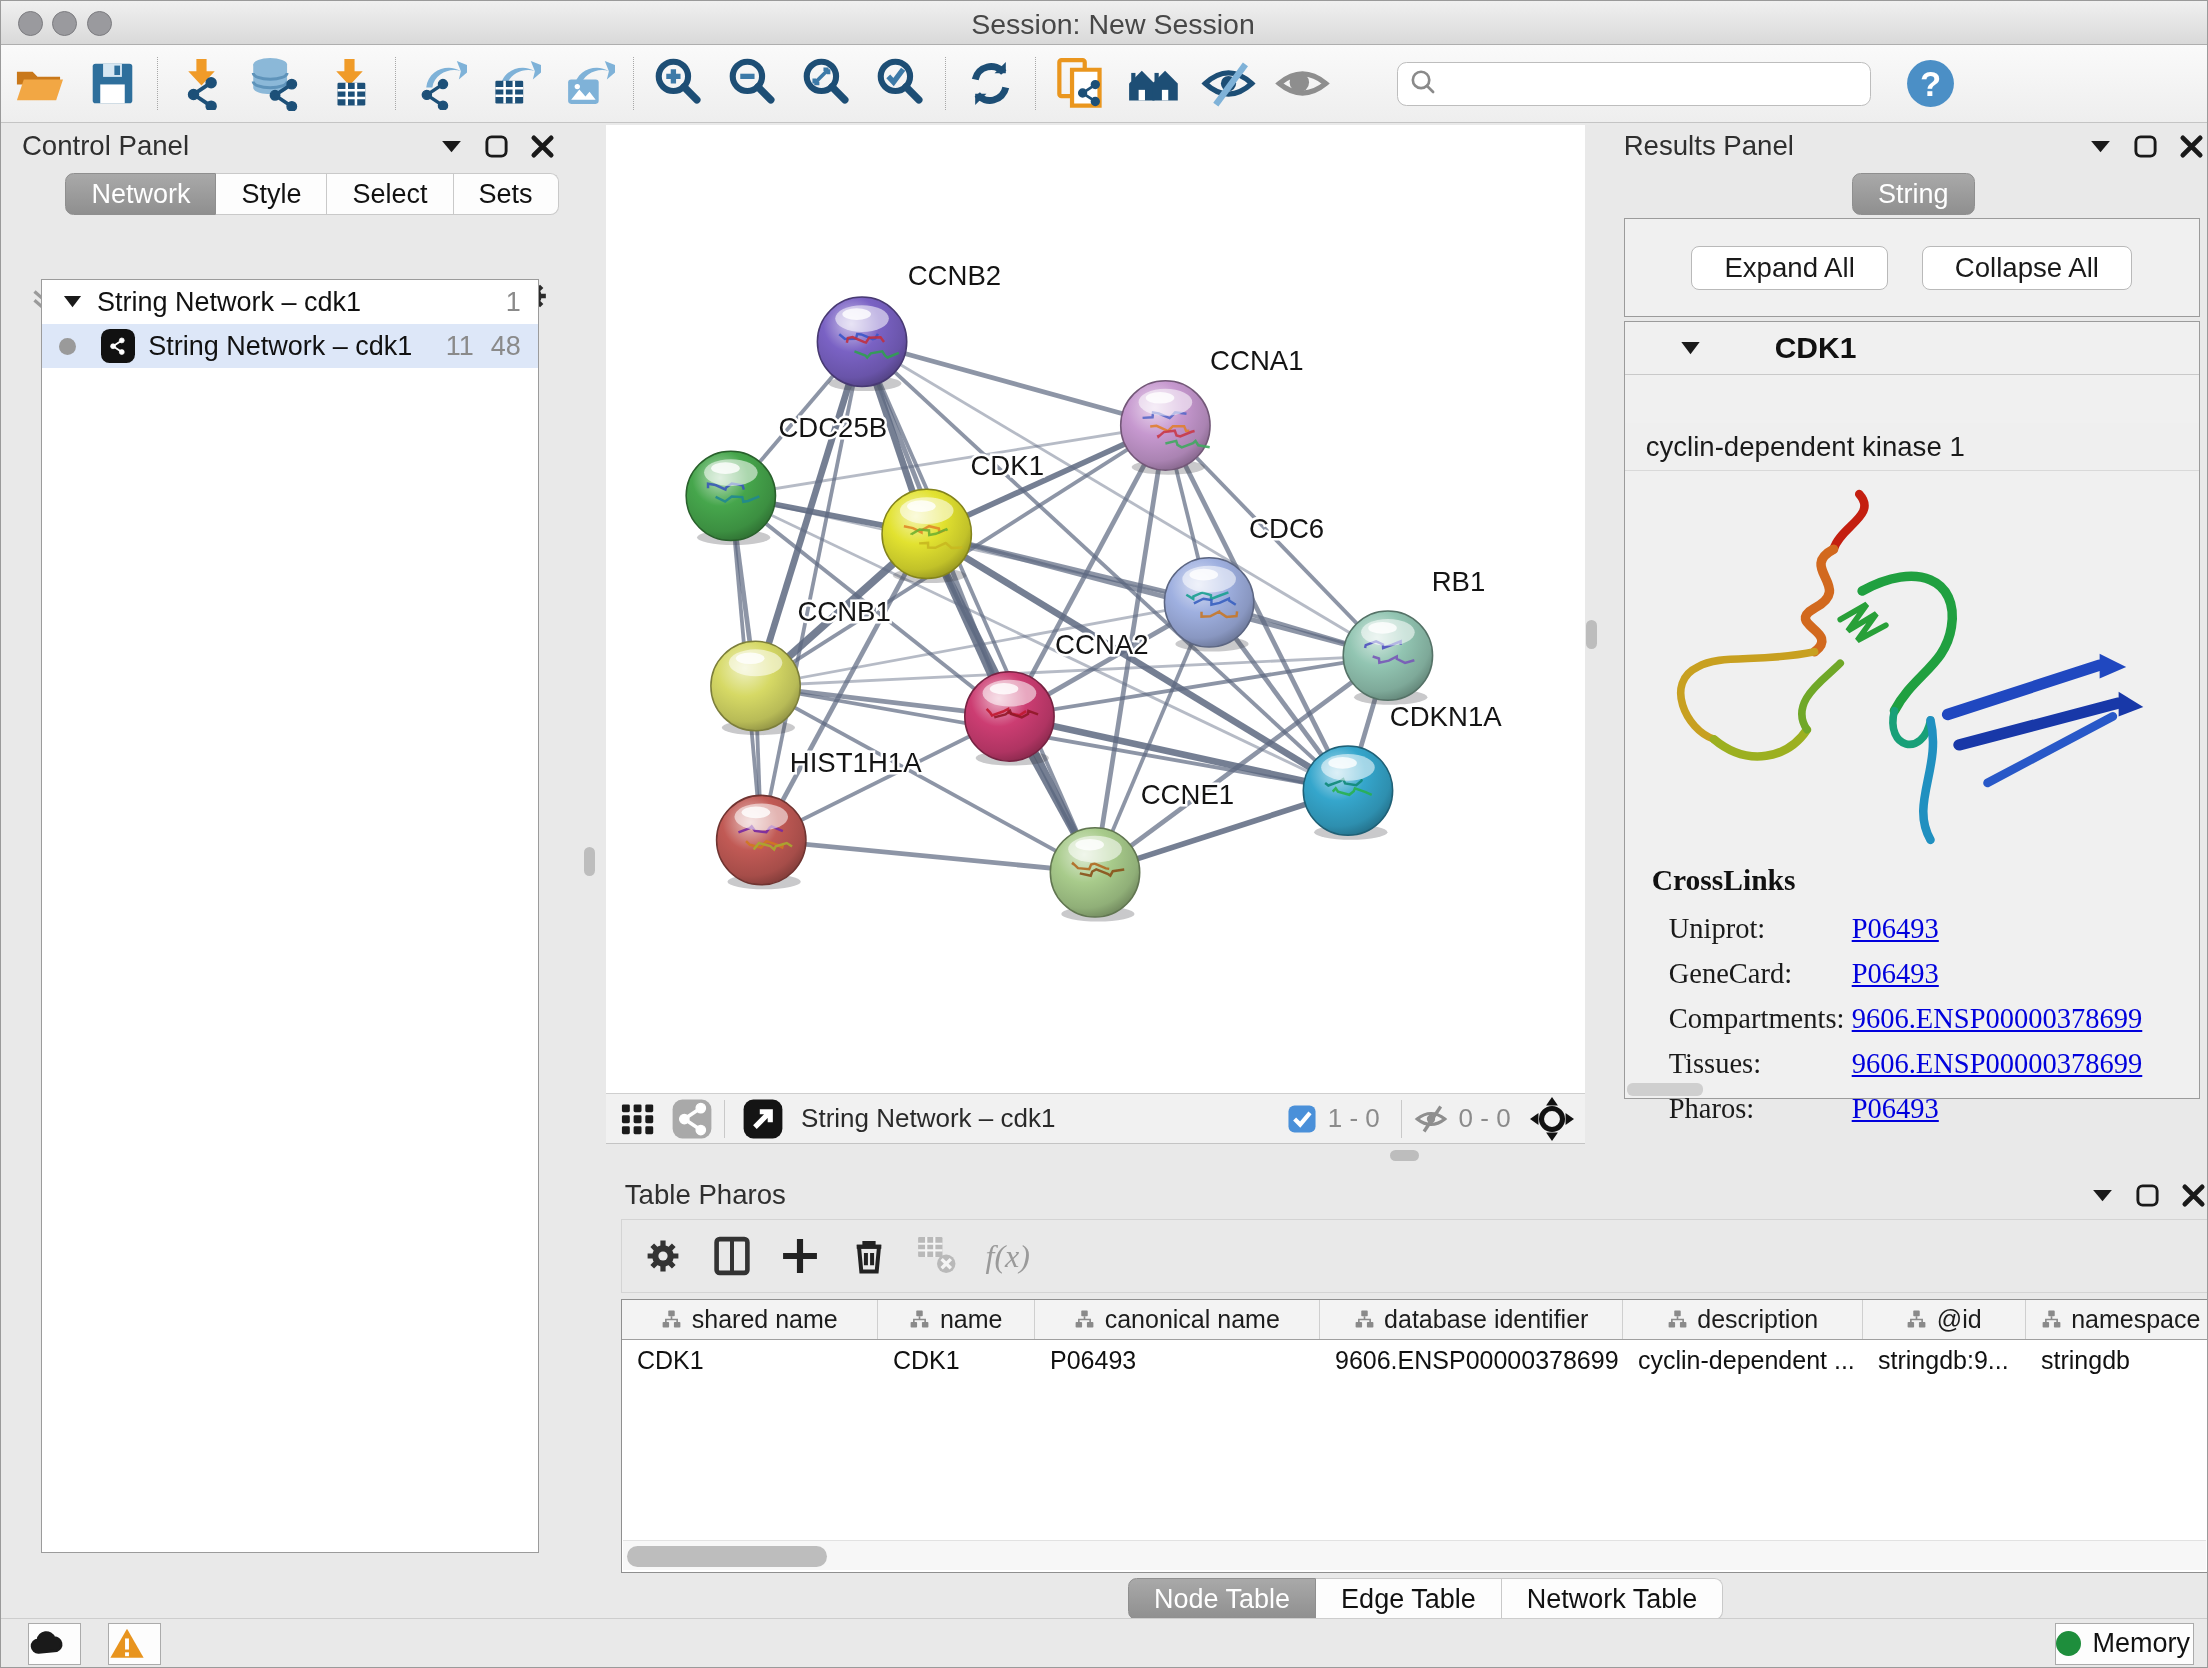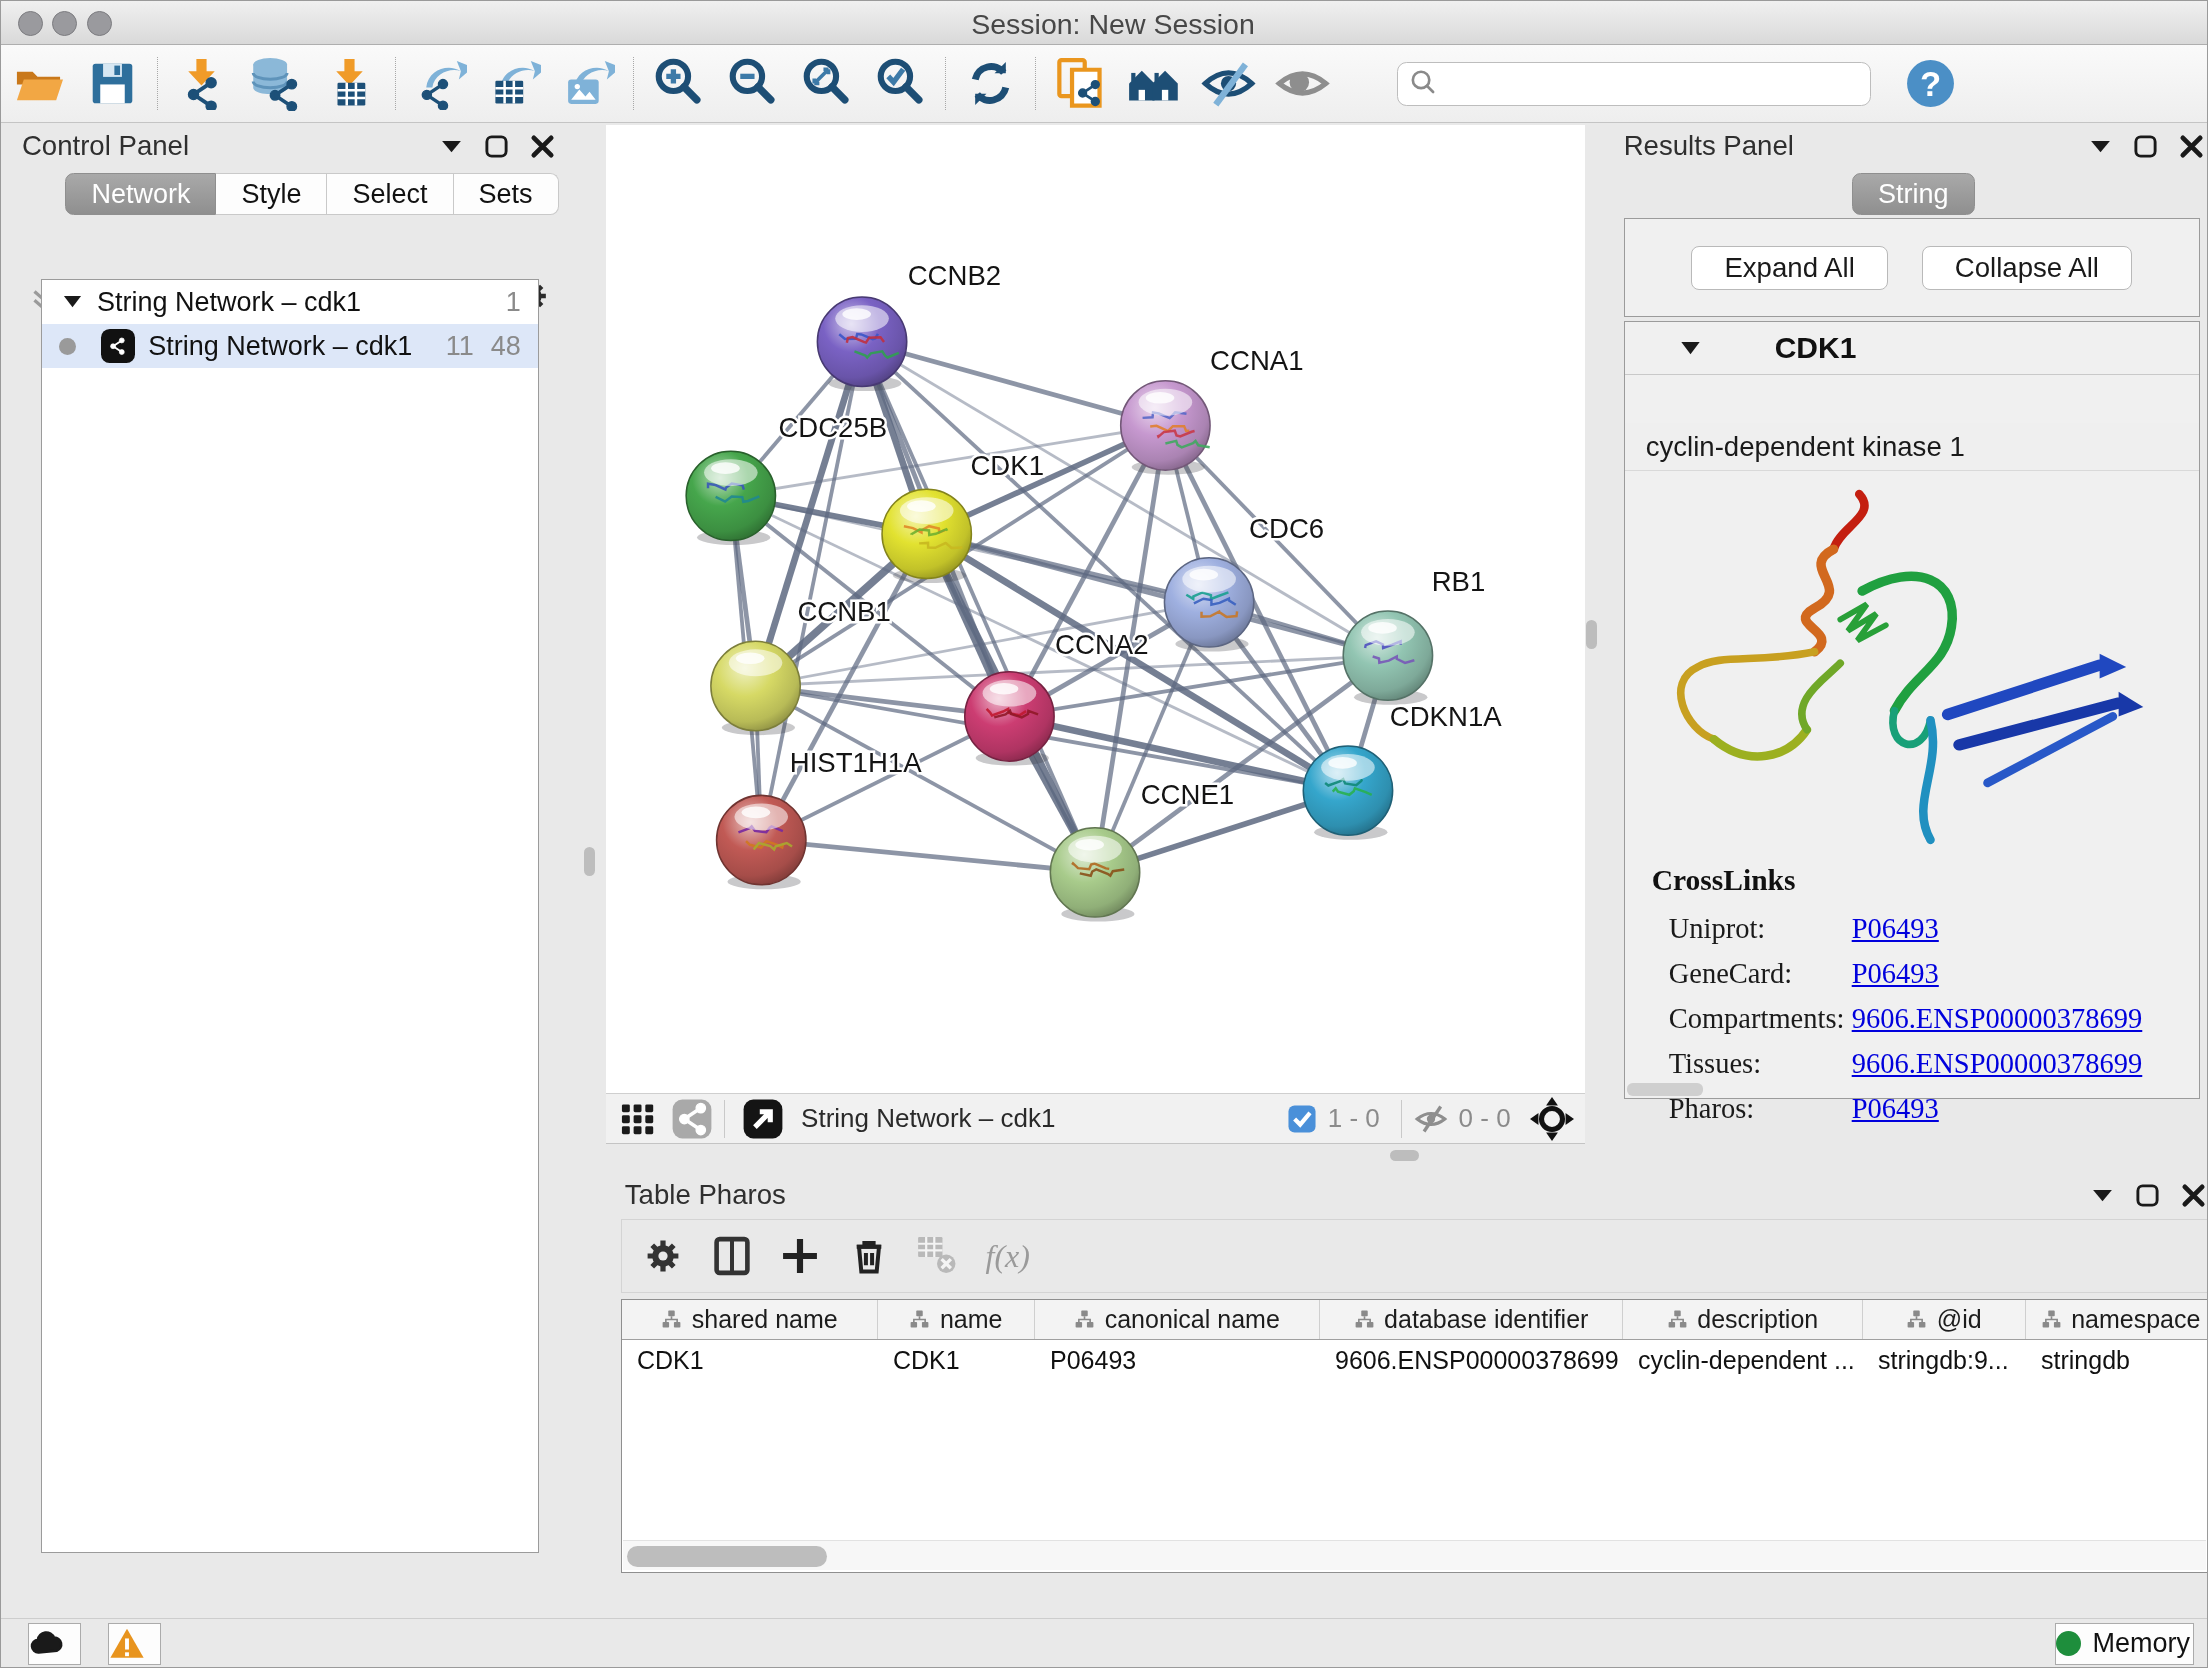--- a/index.html
+++ b/index.html
@@ -835,20 +835,25 @@
           <div class="td" style="width: 285px;">P06493</div>
           <div class="td" style="width: 303px;">9606.ENSP00000378699</div>
           <div class="td" style="width: 240px;">cyclin-dependent ...</div>
           <div class="td" style="width: 163px;">stringdb:9...</div>
           <div class="td" style="width: 190px;">stringdb</div>
         </div>
     </div>
     <div id="tp-hscrollzone">
         <div id="tp-hscroll"></div>
       </div>
+    <div id="tp-tabs">
+        <div class="tabbtn first sel">Node Table</div>
+        <div class="tabbtn">Edge Table</div>
+        <div class="tabbtn last">Network Table</div>
+      </div>
   </div>
 
   <div id="statusbar" class="abs">
     <div class="sb-btn" style="left:27px;width:53px">
       <svg width="36" height="36" viewBox="0 0 26 26">
           <path d="M7 19 a4.5 4.5 0 0 1 -0.5 -9 a6 6 0 0 1 11.5 -1.5 a4.8 4.8 0 0 1 2 9.3 z" fill="#1a1a1a" stroke="#1a1a1a" stroke-width="2"></path>
         </svg>
     </div>
     <div class="sb-btn" style="left:107px;width:53px">
       <svg width="36" height="36" viewBox="0 0 26 26">

